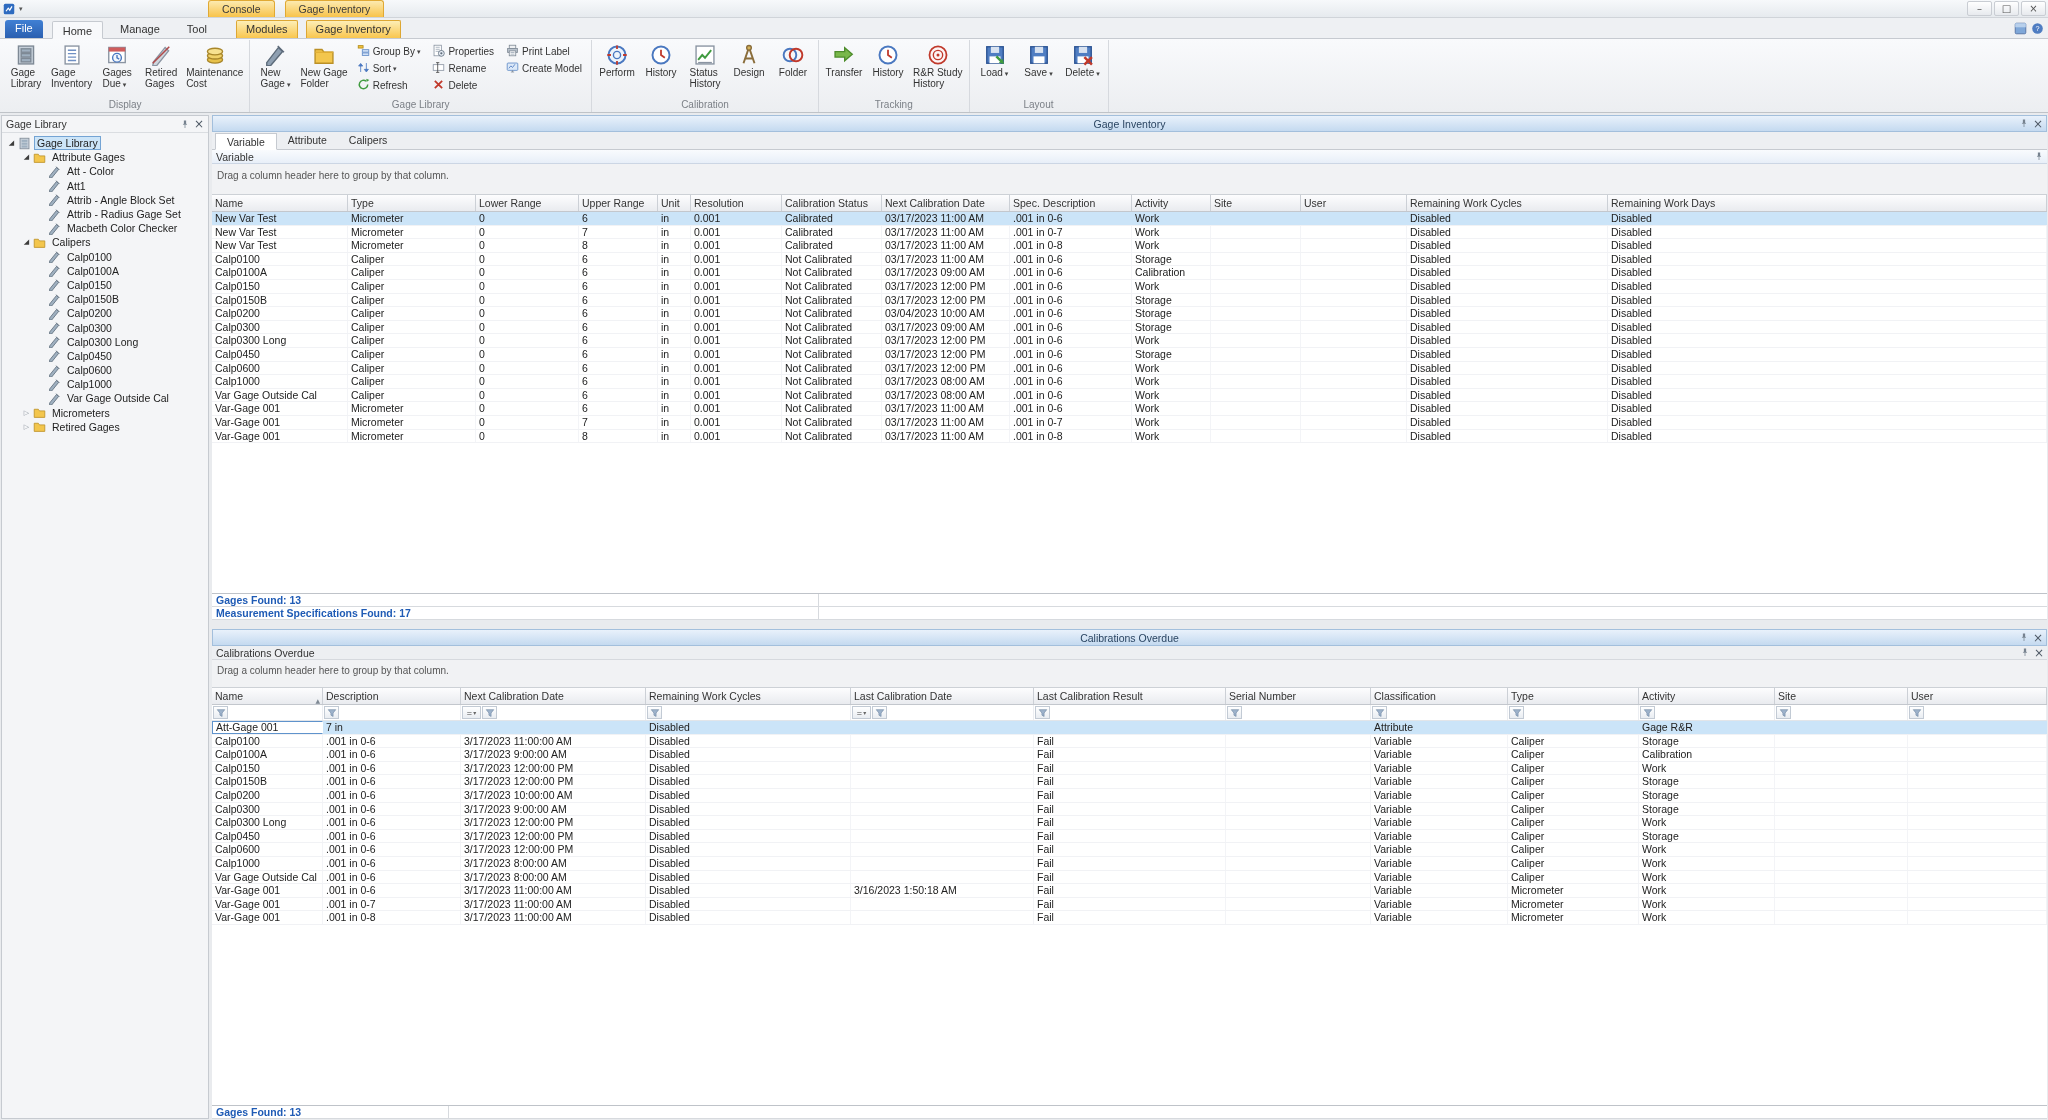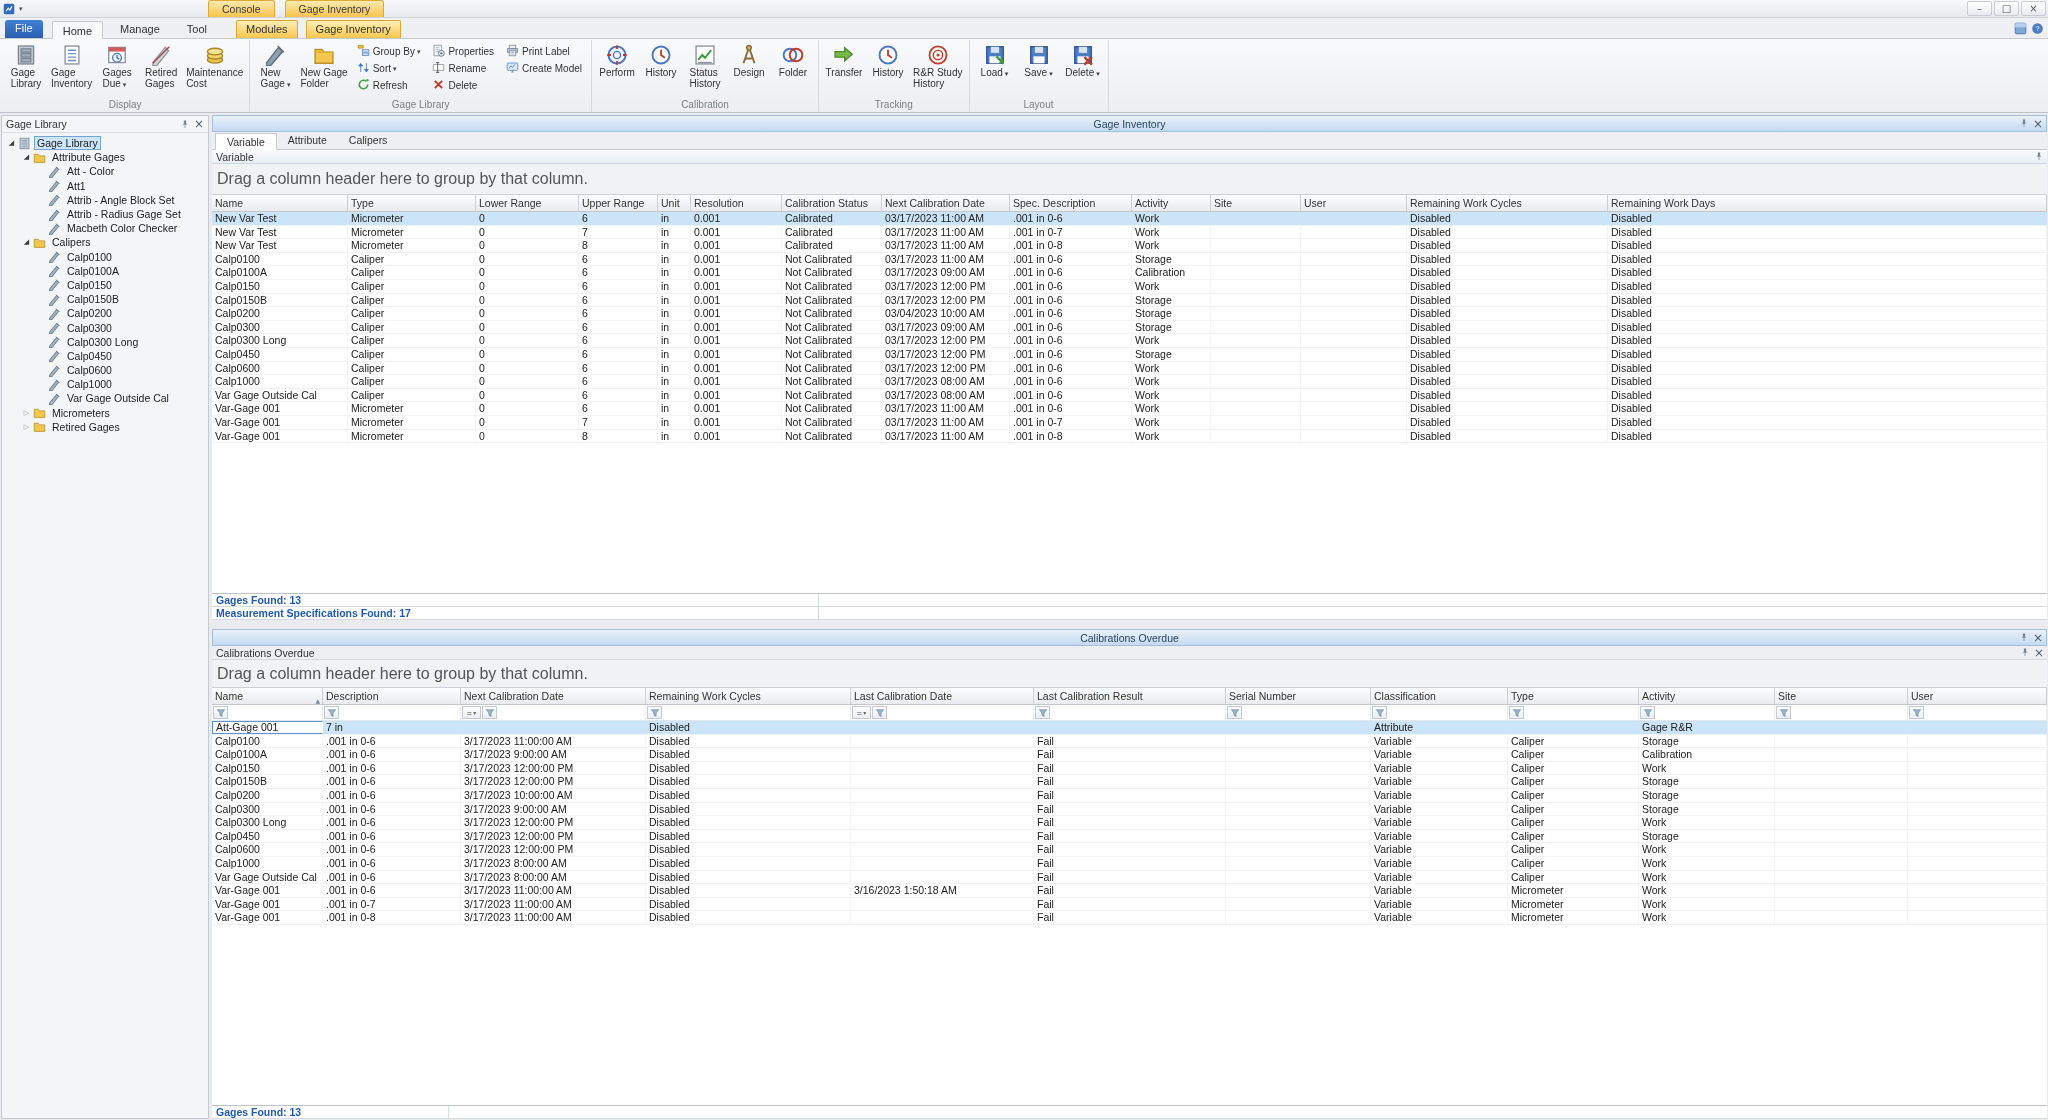--- a/index.html
+++ b/index.html
@@ -69,21 +69,21 @@
   .bar-icons{position:absolute;right:3px;top:0;bottom:0;display:flex;align-items:center;gap:4px;}
   .pinbtn svg{width:10px;height:11px;display:block;}
   .closebtn{font-size:12px;line-height:10px;color:#4f5a66;}
   .doctabs{height:18px;flex:none;background:#edeff2;display:flex;align-items:flex-end;padding-left:3px;border-bottom:1px solid #c6cad0;}
   .doctab{height:17px;line-height:16px;padding:0 11px;font-size:10.5px;color:#333;}
   .doctab.selected{background:#fff;border:1px solid #c6cad0;border-bottom:1px solid #fff;margin-bottom:-1px;}
   .sec-header{height:14px;flex:none;position:relative;display:flex;align-items:center;padding:0 4px;font-size:10.5px;color:#333;
     background:linear-gradient(#f9fbfe,#e8eff8);border-bottom:1px solid #ccd6e4;}
   .sec-caption{height:14px;flex:none;position:relative;display:flex;align-items:center;padding:0 4px;background:#edeff2;
     font-size:10.5px;color:#333;border-bottom:1px solid #d6d9de;}
-  .groupby{flex:none;background:#f1f2f4;border-bottom:1px solid #cdd1d6;font-size:16px;color:#555;padding-left:5px;}
+  .groupby{flex:none;background:#f1f2f4;border-bottom:1px solid #cdd1d6;font-size:10px;color:#555;padding-left:5px;}
   .gb-main{height:31px;padding-top:6px;}
   .gb-overdue{height:28px;padding-top:5px;}
 
   
   .grid{flex:none;background:#fff;}
   .g-head{display:flex;height:17px;background:linear-gradient(#fdfdfe,#e9ebef);border-bottom:1px solid #c3c7cd;}
   .g-hcell{flex:none;position:relative;border-right:1px solid #ccd0d6;padding:0 3px;font-size:10.5px;line-height:16px;color:#333;overflow:hidden;white-space:nowrap;}
   .g-sort{position:absolute;right:2px;top:5px;font-size:6px;color:#7e8893;}
   .g-filterrow{display:flex;height:16px;background:#fff;border-bottom:1px solid #e2e5e9;}
   .g-fcell{flex:none;display:flex;align-items:center;gap:1px;border-right:1px solid #eceef2;padding:1px 0 1px 1px;}

